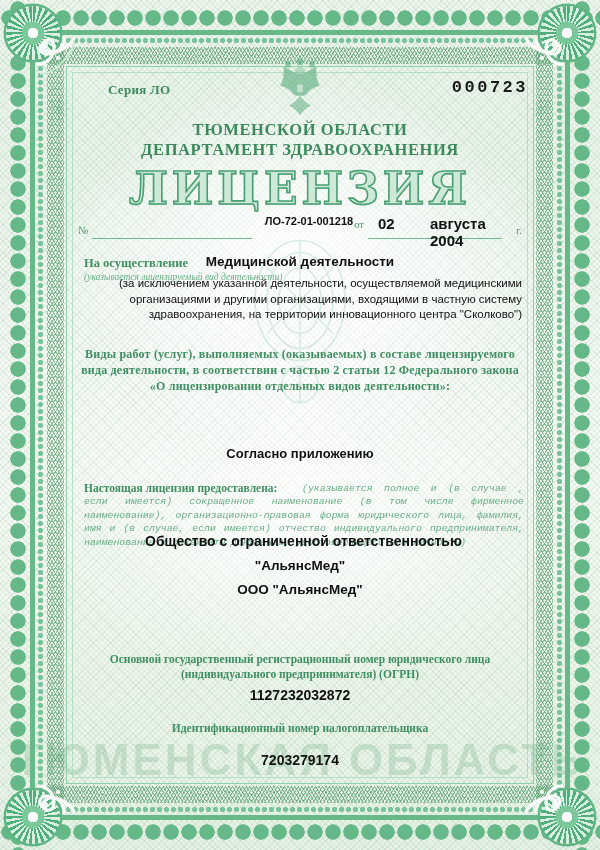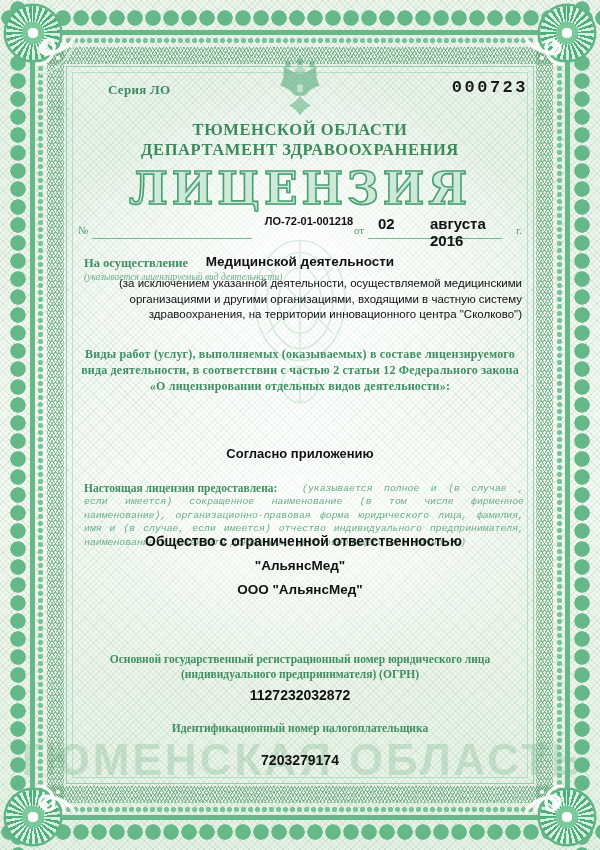--- a/index.html
+++ b/index.html
@@ -177,21 +177,21 @@
   
   #numrow{position:absolute;left:78px;right:78px;top:214px;height:26px;}
   .sm-lbl{font-family:"Liberation Serif", serif;font-size:11px;color:#4b9a6d;}
   #nsym{position:absolute;left:0;top:10px;}
   #numline{position:absolute;left:14px;width:160px;top:0;
     border-bottom:1.3px solid #6fbb90;height:24px;}
   #numval{
     position:absolute;left:18px;right:0;top:1px;text-align:center;
     font-family:"Liberation Sans", sans-serif;font-weight:700;font-size:11px;color:#111;
   }
-  #otsym{position:absolute;left:276px;top:10px;}
+  #otsym{position:absolute;left:276px;top:4px;}
   #dateline{position:absolute;left:290px;right:20px;top:0;
     border-bottom:1.3px solid #6fbb90;height:24px;}
   #dateday{position:absolute;left:300px;top:1px;
     font-family:"Liberation Sans", sans-serif;font-weight:700;font-size:15px;color:#111;}
   #datemy{position:absolute;left:352px;top:1px;
     font-family:"Liberation Sans", sans-serif;font-weight:700;font-size:15px;color:#111;}
   #gsym{position:absolute;right:0;top:10px;}
 
   
   #act-lbl{position:absolute;left:84px;top:256px;
@@ -407,21 +407,21 @@
 
     <div id="lic-title" class="ctr">ЛИЦЕНЗИЯ</div>
 
     <div id="numrow">
       <span id="nsym" class="sm-lbl">№</span>
       <div id="numline"></div>
       <div id="numval">ЛО-72-01-001218</div>
       <span id="otsym" class="sm-lbl">от</span>
       <div id="dateline"></div>
       <div id="dateday">02</div>
-      <div id="datemy">августа 2016</div>
+      <div id="datemy">августа 2004</div>
       <span id="gsym" class="sm-lbl">г.</span>
     </div>
 
     <div id="act-lbl">На осуществление</div>
     <div id="act-cap">(указывается лицензируемый вид деятельности)</div>
     <div id="act-val" class="ctr">Медицинской деятельности</div>
     <div id="act-note">(за исключением указанной деятельности, осуществляемой медицинскими организациями и другими организациями, входящими в частную систему здравоохранения, на территории инновационного центра "Сколково")</div>
 
     <div id="works">Виды работ (услуг), выполняемых (оказываемых) в составе лицензируемого вида деятельности, в соответствии с частью 2 статьи 12 Федерального закона «О лицензировании отдельных видов деятельности»:</div>
     <div id="works-val" class="ctr">Согласно приложению</div>

